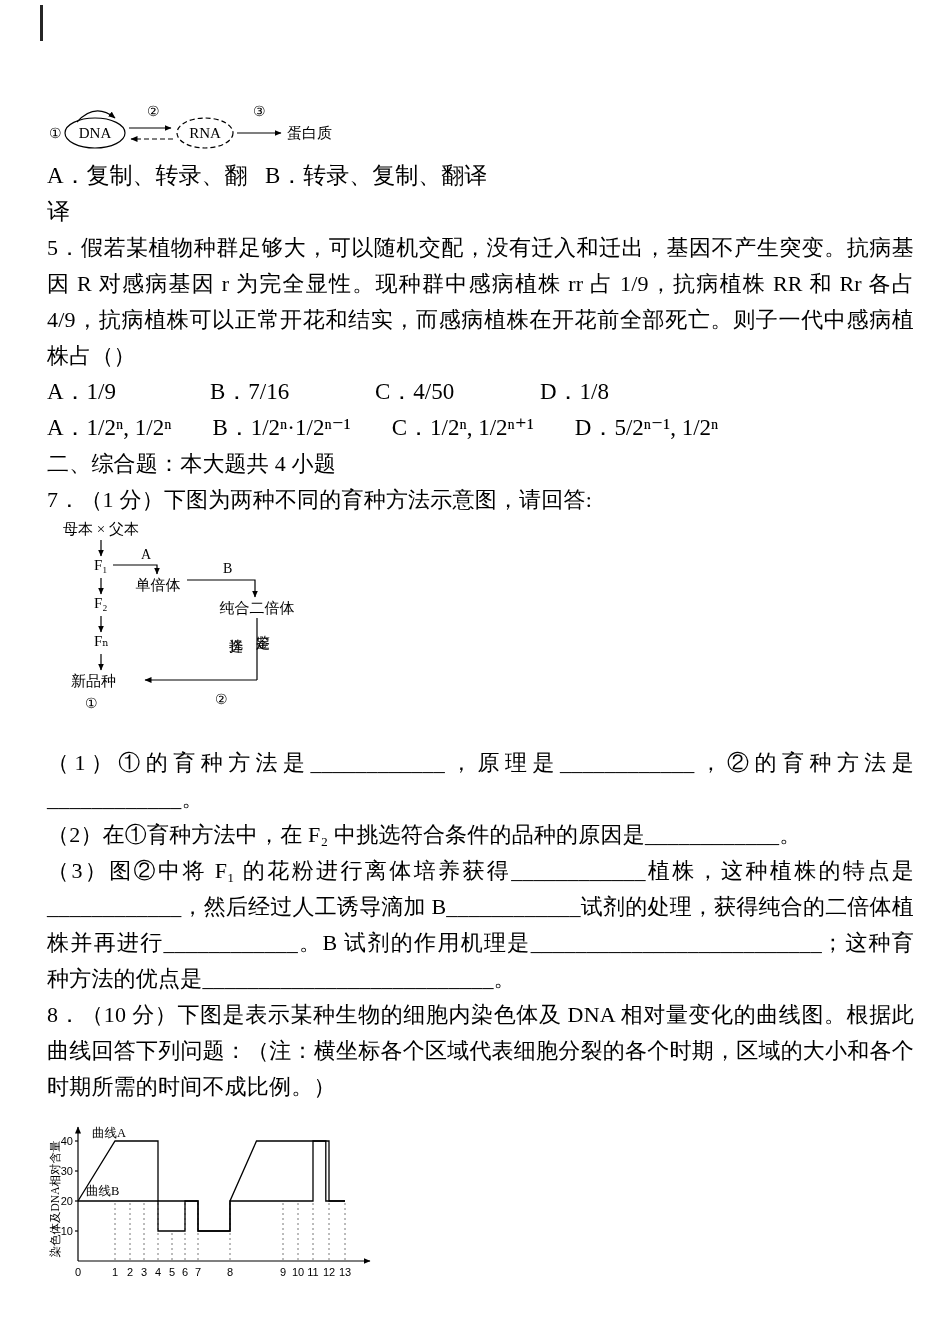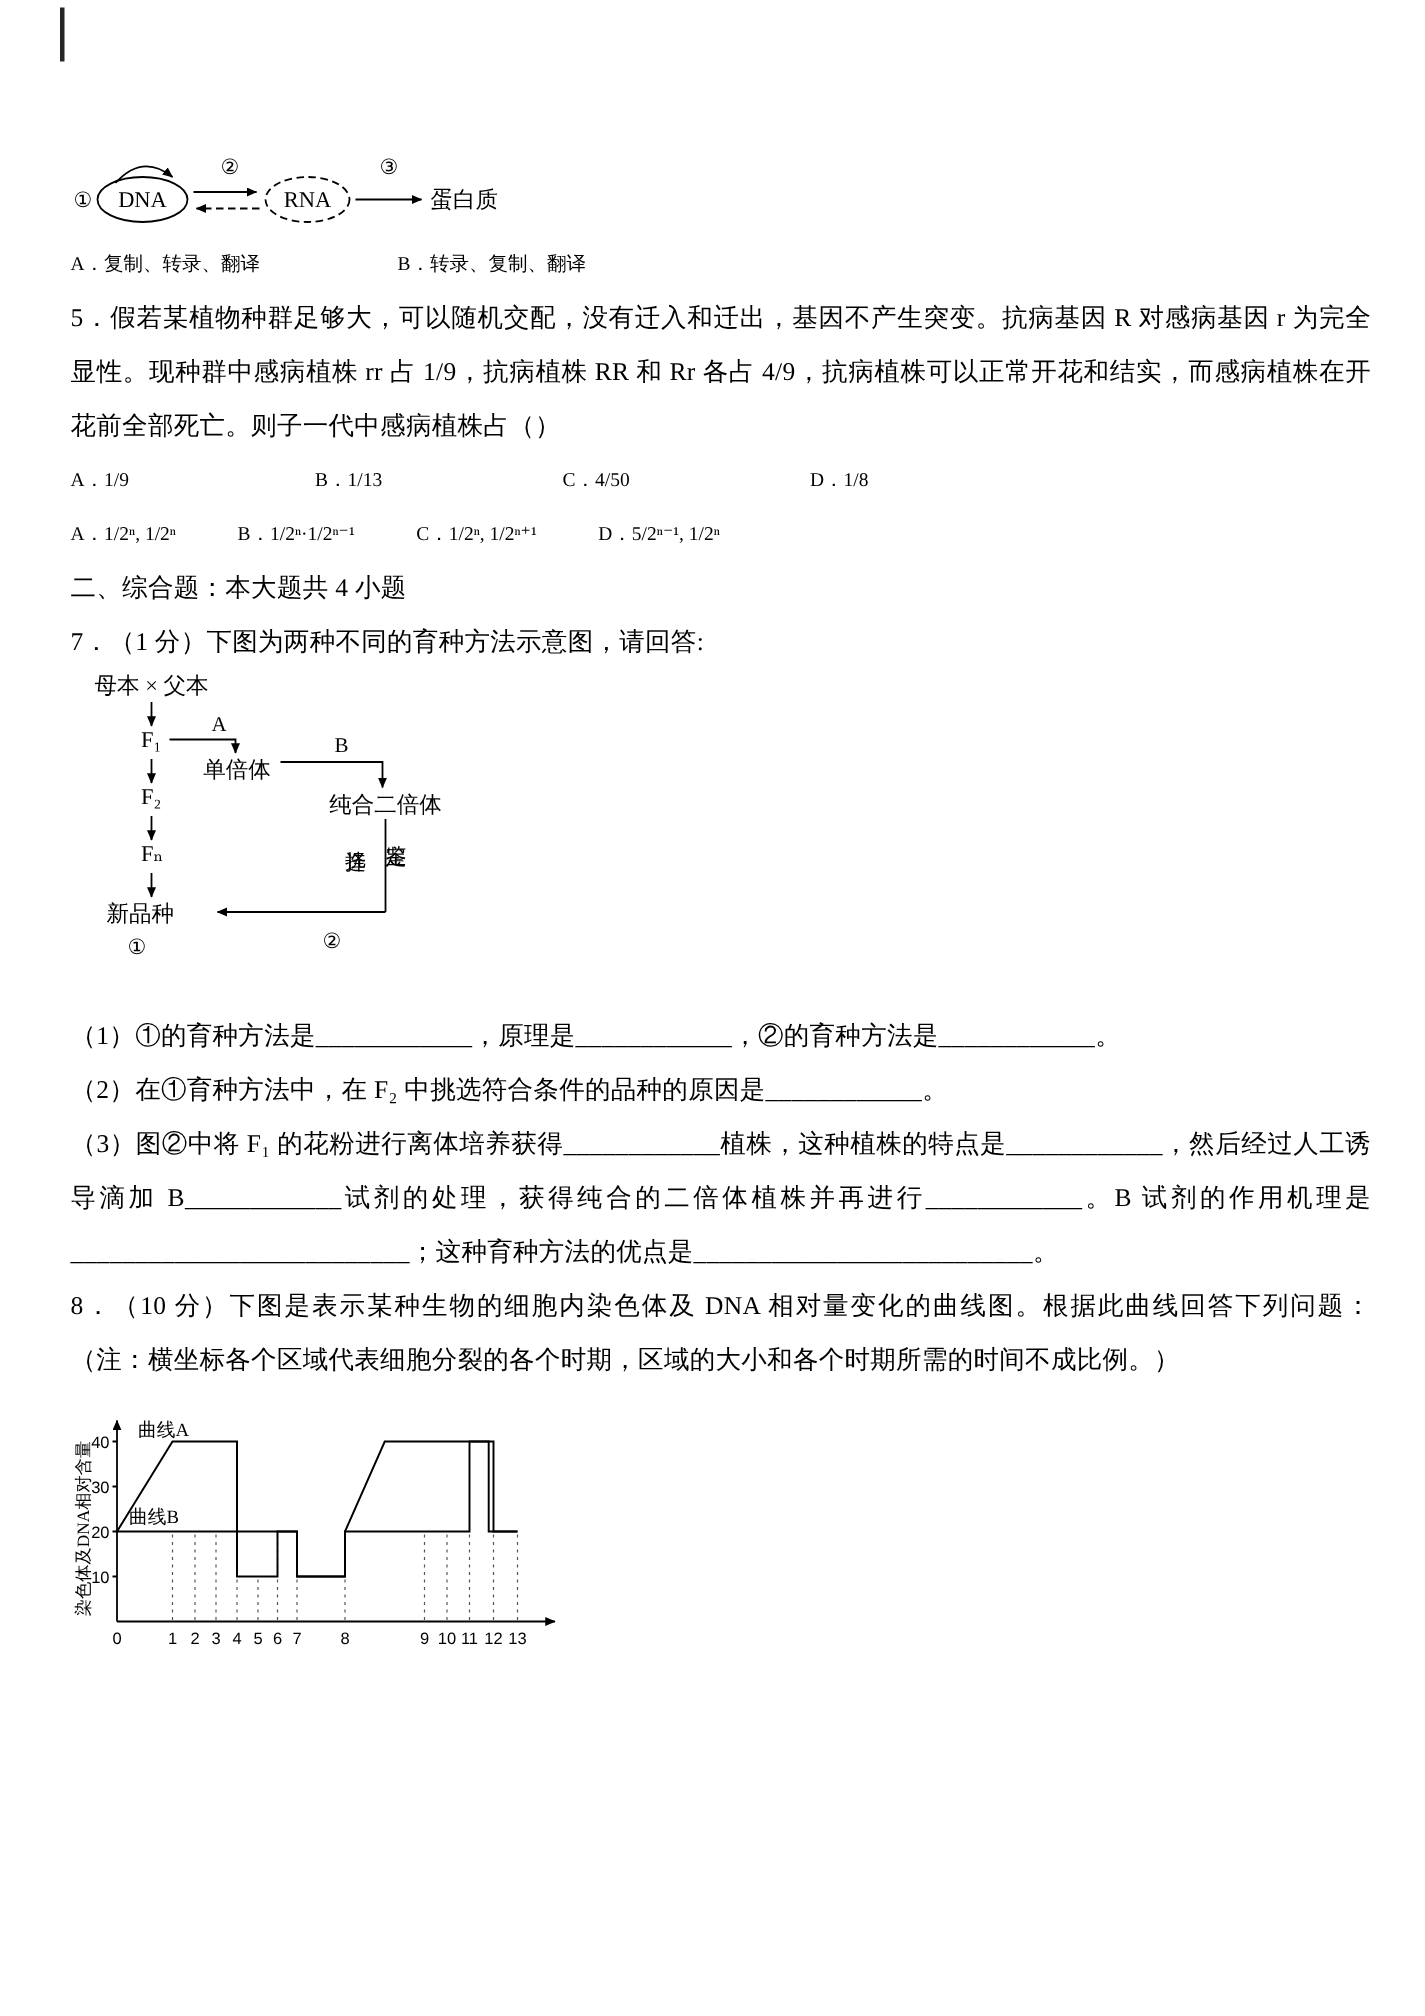--- a/index.html
+++ b/index.html
@@ -1,22 +1,22 @@
 <!DOCTYPE html>
 <html><head>
 <meta charset="utf-8">
 <style>
   *{margin:0;padding:0;box-sizing:border-box}
   html,body{background:#fff}
   body{width:950px;height:1344px;position:relative;color:#000;
        font-family:"Liberation Serif","DejaVu Serif",serif;overflow:hidden}
   .page{position:absolute;inset:0;padding:94px 36px 0 47px}
   .scan-mark{position:absolute;left:40px;top:5px;width:3px;height:36px;background:#000;opacity:.85}
-  .para{font-size:17px;line-height:36px;text-align:justify;letter-spacing:.2px}
-  .row{display:flex;font-size:13px;line-height:36px;align-items:baseline}
+  .para{font-size:22px;line-height:36px;text-align:justify;letter-spacing:.2px}
+  .row{display:flex;font-size:23px;line-height:36px;align-items:baseline}
   .w218{width:218px;flex:0 0 218px}
   .w163{width:163px;flex:0 0 163px}
   .w165{width:165px;flex:0 0 165px}
   .gap24{gap:41px}
   .mt6{margin-top:6px}
   .mt12{margin-top:25px}
   svg{display:block}
   .dg{margin:2px 0 4px 0}
   .bd{margin:2px 0 4px 8px}
   .ln{stroke:#000;stroke-width:1.2;fill:none}
@@ -59,21 +59,21 @@
   </svg>
 
   <div class="row">
     <span class="w218">A．复制、转录、翻译</span>
     <span>B．转录、复制、翻译</span>
   </div>
 
   <div class="para">5．假若某植物种群足够大，可以随机交配，没有迁入和迁出，基因不产生突变。抗病基因 R 对感病基因 r 为完全显性。现种群中感病植株 rr 占 1/9，抗病植株 RR 和 Rr 各占 4/9，抗病植株可以正常开花和结实，而感病植株在开花前全部死亡。则子一代中感病植株占（）</div>
   <div class="row">
     <span class="w163">A．1/9</span>
-    <span class="w165">B．1/13</span>
+    <span class="w165">B．7/16</span>
     <span class="w165">C．4/50</span>
     <span>D．1/8</span>
   </div>
 
   <div class="row gap24">
     <span>A．1/2ⁿ, 1/2ⁿ</span>
     <span>B．1/2ⁿ·1/2ⁿ⁻¹</span>
     <span>C．1/2ⁿ, 1/2ⁿ⁺¹</span>
     <span>D．5/2ⁿ⁻¹, 1/2ⁿ</span>
   </div>

